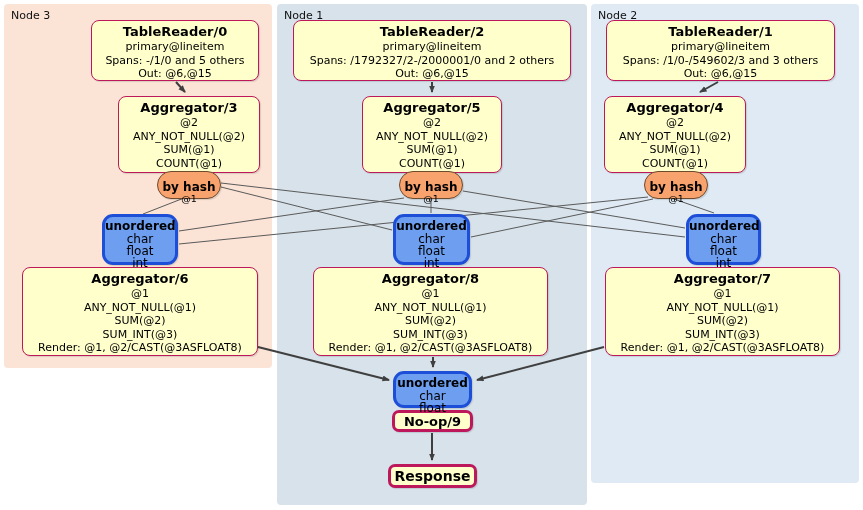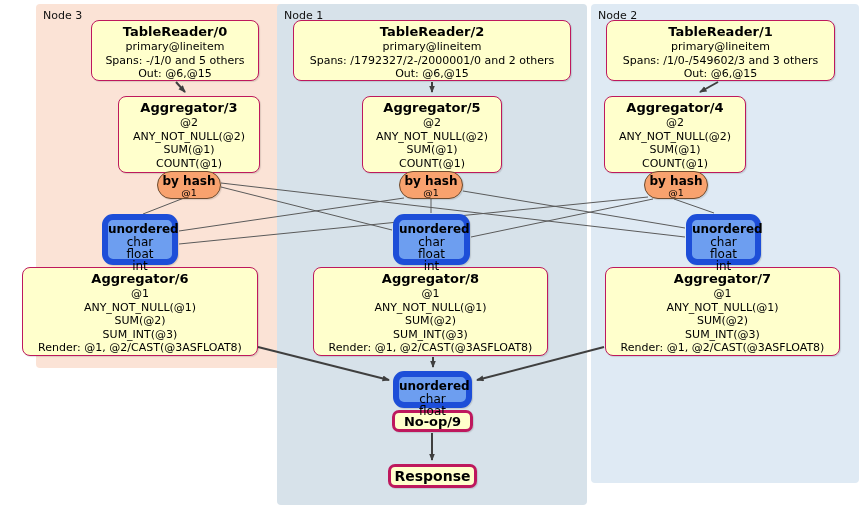--- a/index.html
+++ b/index.html
@@ -20,46 +20,46 @@
     position:absolute;z-index:2;box-sizing:border-box;
     background:var(--processor-bg);border:1px solid #be185d;border-radius:8px;
     text-align:center;padding-top:3px;white-space:nowrap;
     box-shadow:1px 1px 1px rgba(0,0,0,0.12);
   }
   .proc .title{font-weight:bold;font-size:13px;line-height:16px;}
   .proc .row{font-size:11px;line-height:13.5px;}
   .router{
     position:absolute;z-index:3;box-sizing:border-box;
     background:var(--router-bg);border:1px solid #6d4b2f;border-radius:14px;
-    text-align:center;padding-top:2px;white-space:nowrap;
+    text-align:center;padding-top:8px;white-space:nowrap;
     box-shadow:1px 1px 1px rgba(0,0,0,0.12);
   }
   .router .title{font-weight:bold;font-size:12px;line-height:14px;}
   .router .detail{font-size:9.5px;line-height:10px;}
   .stream{
     position:absolute;z-index:3;box-sizing:border-box;
-    background:var(--stream-bg);border:6px solid #1d4ed8;border-radius:11px;
+    background:var(--stream-bg);border:3px solid #1d4ed8;border-radius:11px;
     text-align:center;padding-top:2px;white-space:nowrap;
     box-shadow:1px 1px 1px rgba(0,0,0,0.12);
   }
   .stream .title{font-weight:bold;font-size:12px;line-height:14px;}
   .stream .row{font-size:12px;line-height:12px;}
   .mini{
     position:absolute;z-index:2;box-sizing:border-box;
     background:var(--processor-bg);border:3px solid #be185d;border-radius:7px;
     display:flex;align-items:center;justify-content:center;font-weight:bold;
     box-shadow:1px 1px 1px rgba(0,0,0,0.12);white-space:nowrap;
   }
 </style>
 </head>
 <body>
 
 <div class="canvas">
 
-  <div class="cluster" style="left:4px;top:4px;width:268px;height:364px;background:var(--node3-bg);margin-left:32px;">
+  <div class="cluster" style="left:4px;top:4px;width:268px;height:364px;background:var(--node3-bg);">
     <span class="cluster-label">Node 3</span>
   </div>
   <div class="cluster" style="left:277px;top:4px;width:310px;height:501px;background:var(--node1-bg);">
     <span class="cluster-label">Node 1</span>
   </div>
   <div class="cluster" style="left:591px;top:4px;width:268px;height:479px;background:var(--node2-bg);">
     <span class="cluster-label">Node 2</span>
   </div>
 
   <svg class="edges" width="863" height="510">

